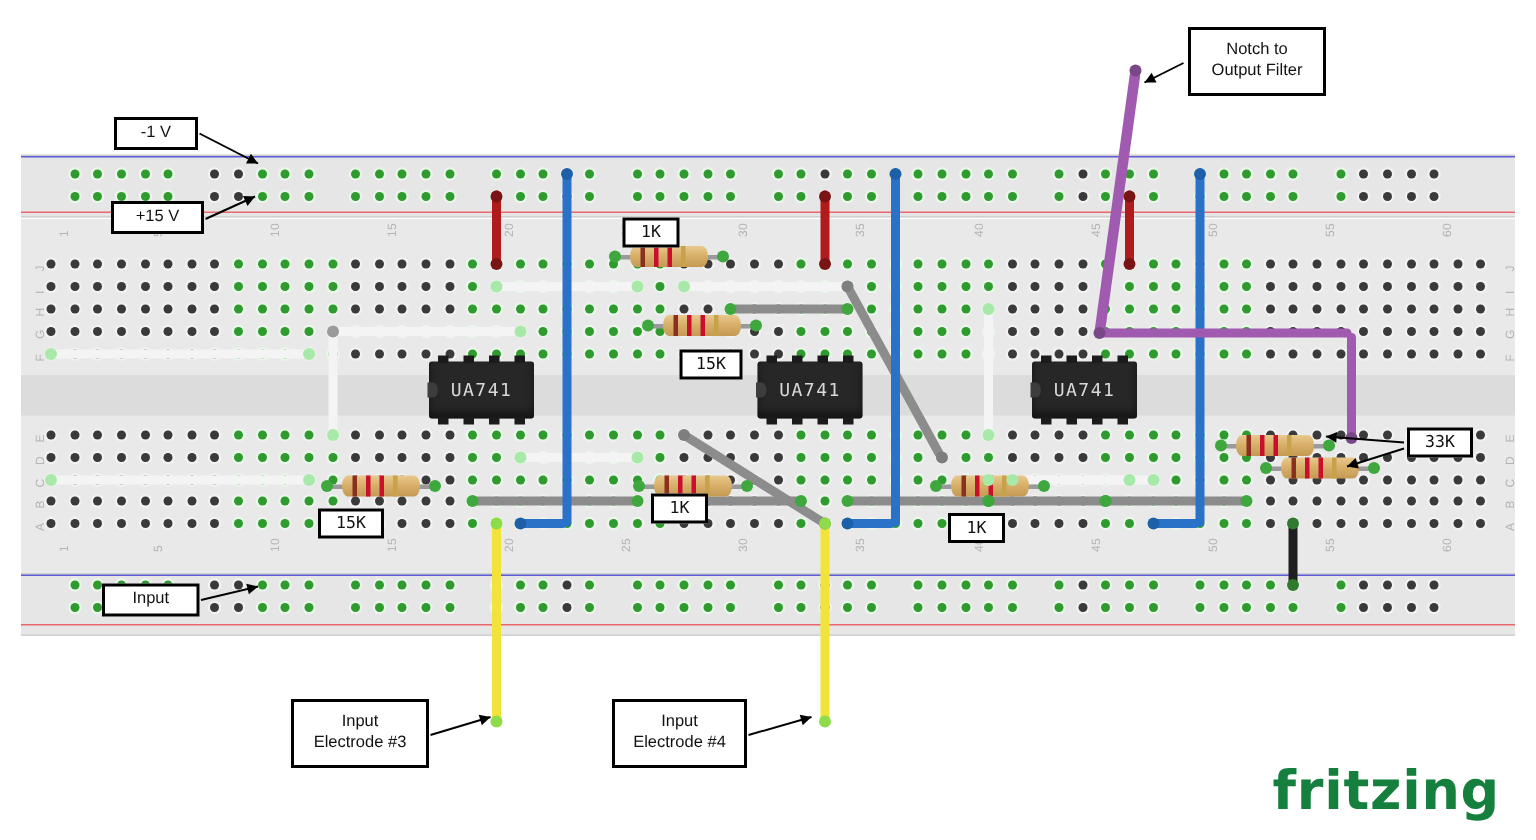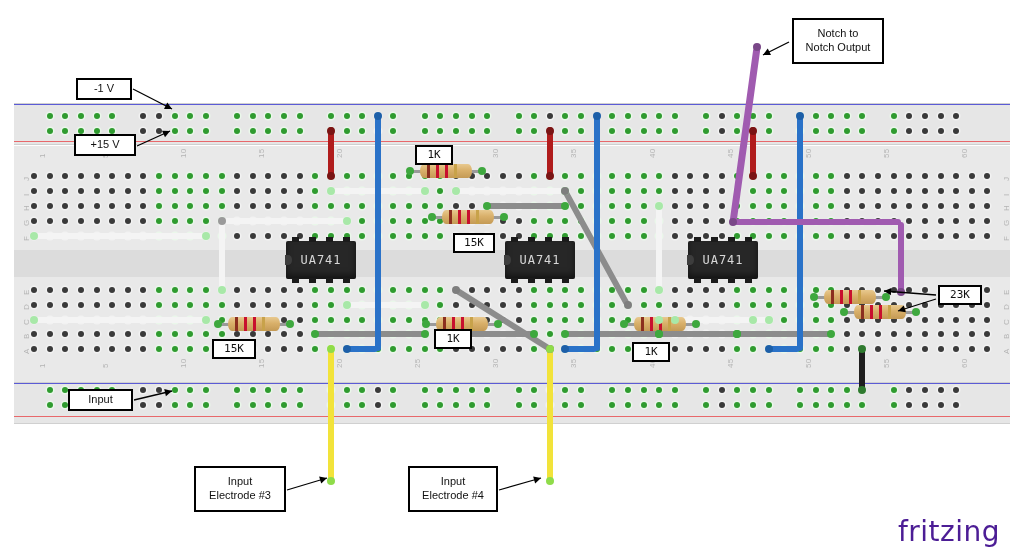--- a/index.html
+++ b/index.html
@@ -160,25 +160,26 @@
   }
   .callout.mono {
     font-family: "DejaVu Sans Mono", monospace;
     font-size: 11px;
   }
   .arrow { position: absolute; z-index: 29; }
 
   .brand {
     position: absolute;
     right: 24px; bottom: 12px;
-    font-size: 28px;
-    color: #4c1d95;
+    font-size: 36px;
+    color: #15803d;
     font-family: "DejaVu Sans", sans-serif;
     letter-spacing: 0.5px;
     z-index: 20;
+    font-weight: bold;
   }
 </style>
 </head>
 <body>
 
 <div id="canvas">
 
   <div id="board">
       <div class="bb-body" style="left:14px;top:103px;width:996px;height:42px;"></div>
       <div class="bb-main" style="left:14px;top:146px;width:996px;height:236px;"></div>
@@ -1263,21 +1264,21 @@
         <div>-1 V</div>
       </div>
       <div class="callout" style="left: 74px; top: 134px; width: 62px; height: 22px; flex-direction: column;">
         <div>+15 V</div>
       </div>
       <div class="callout" style="left: 68px; top: 389px; width: 65px; height: 22px; flex-direction: column;">
         <div>Input</div>
       </div>
       <div class="callout" style="left: 792px; top: 18px; width: 92px; height: 46px; flex-direction: column;">
         <div>Notch to</div>
-        <div>Notch Output</div>
+        <div>Output Filter</div>
       </div>
       <div class="callout" style="left: 194px; top: 466px; width: 92px; height: 46px; flex-direction: column;">
         <div>Input</div>
         <div>Electrode #3</div>
       </div>
       <div class="callout" style="left: 408px; top: 466px; width: 90px; height: 46px; flex-direction: column;">
         <div>Input</div>
         <div>Electrode #4</div>
       </div>
       <div class="callout mono" style="left: 415px; top: 145px; width: 38px; height: 20px; flex-direction: column;">
@@ -1289,21 +1290,21 @@
       <div class="callout mono" style="left: 212px; top: 339px; width: 44px; height: 20px; flex-direction: column;">
         <div>15K</div>
       </div>
       <div class="callout mono" style="left: 434px; top: 329px; width: 38px; height: 20px; flex-direction: column;">
         <div>1K</div>
       </div>
       <div class="callout mono" style="left: 632px; top: 342px; width: 38px; height: 20px; flex-direction: column;">
         <div>1K</div>
       </div>
       <div class="callout mono" style="left: 938px; top: 285px; width: 44px; height: 20px; flex-direction: column;">
-        <div>23K</div>
+        <div>33K</div>
       </div>
       <svg class="arrow" style="left:125px;top:81px;width:55px;height:36px;">
         <line x1="8" y1="8" x2="47" y2="28" stroke="#000" stroke-width="1.3"></line>
         <polygon points="47,28 39.00002729932322,27.979100516122276 42.31464206543055,21.515601722212992" fill="#000"></polygon>
       </svg>
       <svg class="arrow" style="left:129px;top:123px;width:49px;height:31px;">
         <line x1="8" y1="23" x2="41" y2="8" stroke="#000" stroke-width="1.3"></line>
         <polygon points="41,8 36.013761077243416,14.255990841200717 33.00795938961157,7.643227128410655" fill="#000"></polygon>
       </svg>
       <svg class="arrow" style="left:126px;top:383px;width:54px;height:25px;">

